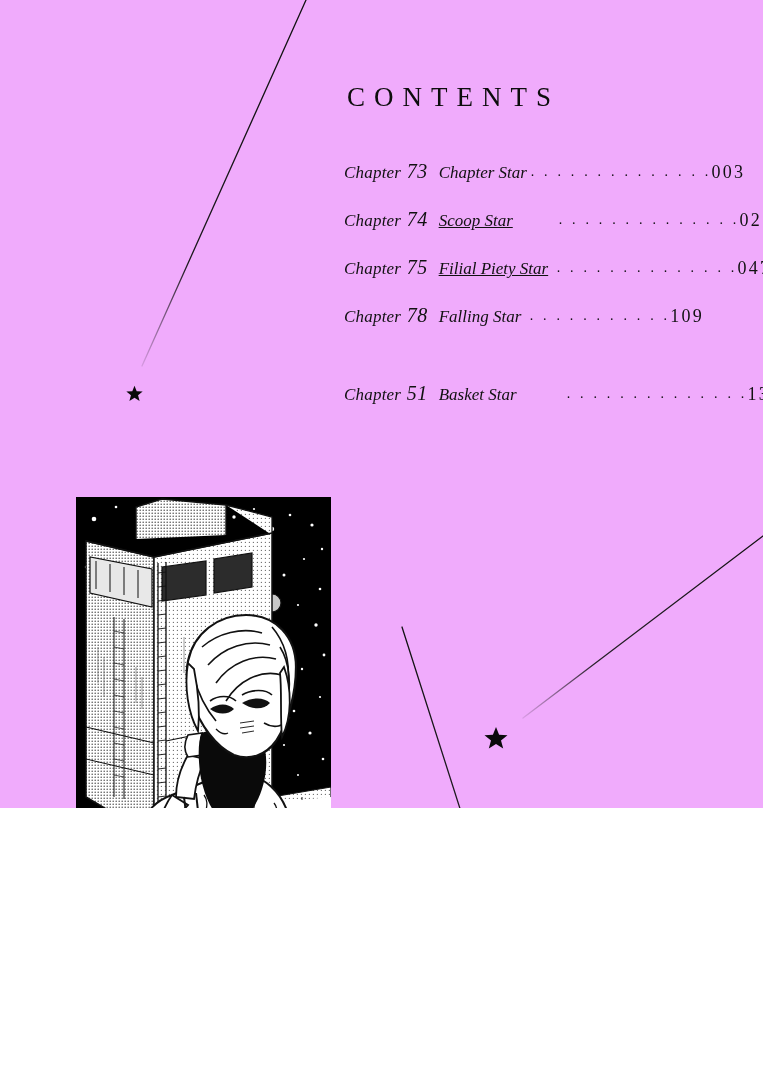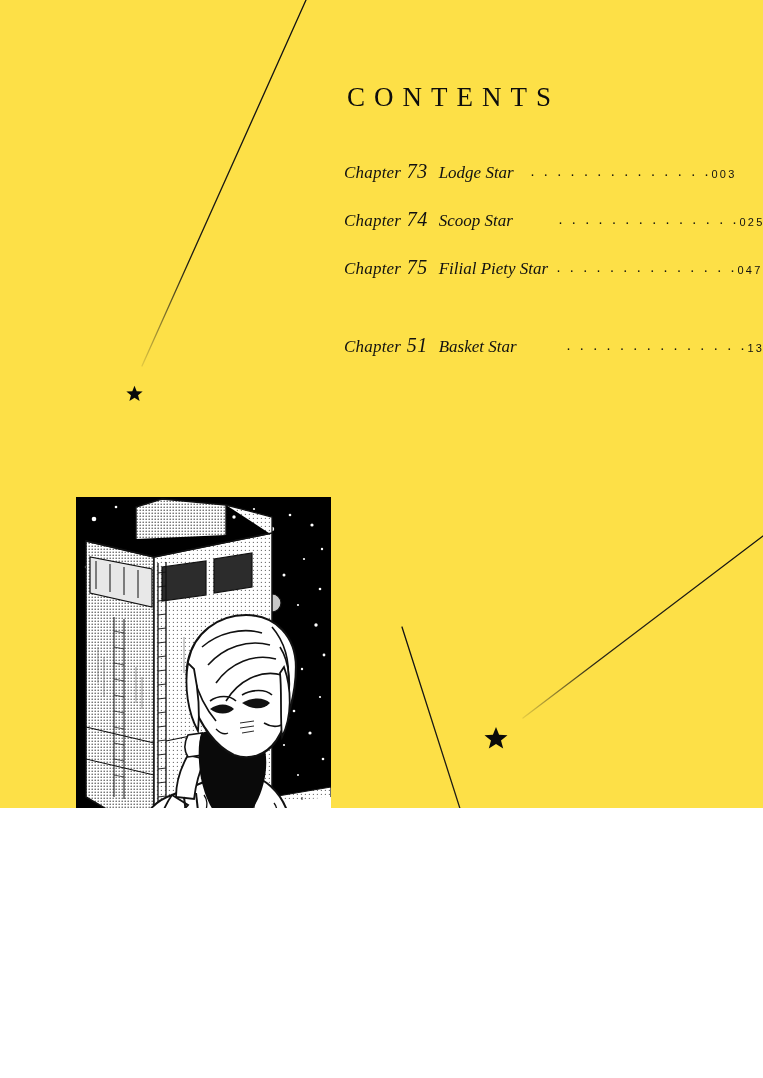--- a/index.html
+++ b/index.html
@@ -4,21 +4,21 @@
 <style>
   html, body {
     margin: 0;
     padding: 0;
     background: #ffffff;
   }
   #page {
     position: relative;
     width: 763px;
     height: 808px;
-    background: #fde047;
+    background: #f0abfc;
     overflow: hidden;
     font-family: "Liberation Serif", serif;
   }
 
   
   .streaks {
     position: absolute;
     left: 0; top: 0;
     width: 763px;
     height: 1078px;
@@ -73,22 +73,22 @@
   }
   .toc-leader {
     font-family: "Liberation Serif", serif;
     font-size: 14px;
     letter-spacing: 3.2px;
     color: #111111;
     position: relative;
     top: -2px;
   }
   .toc-page {
-    font-family: Liberation Sans, sans-serif;
-    font-size: 11px;
+    font-family: Liberation Serif, serif;
+    font-size: 18px;
     letter-spacing: 2.2px;
   }
 
   
   #manga-panel {
     position: absolute;
     left: 76px;
     top: 497px;
     width: 255px;
     height: 503px;
@@ -131,23 +131,24 @@
   <svg class="star" style="left:484px; top:726px;" width="24" height="24" viewBox="0 0 24 24">
     <polygon points="12,1 15.1,8.8 23.5,9.2 17,14.5 19.2,22.6 12,17.9 4.8,22.6 7,14.5 0.5,9.2 8.9,8.8" fill="#0a0a0a"></polygon>
   </svg>
   <svg class="star" style="left:518px; top:1014px;" width="26" height="26" viewBox="0 0 24 24">
     <polygon points="12,1 15.1,8.8 23.5,9.2 17,14.5 19.2,22.6 12,17.9 4.8,22.6 7,14.5 0.5,9.2 8.9,8.8" fill="#0a0a0a"></polygon>
   </svg>
 
   <div id="contents-heading">CONTENTS</div>
 
   <div id="toc-list">
-      <div class="toc-row"><span class="toc-chapter">Chapter<span class="num"> 73</span></span><span class="toc-title" style="display: inline-block; width: 92px;">Lodge Star</span><span class="toc-leader">. . . . . . . . . . . . . .</span><span class="toc-page">003</span></div>
-      <div class="toc-row"><span class="toc-chapter">Chapter<span class="num"> 74</span></span><span class="toc-title" style="display: inline-block; width: 120px;">Scoop Star</span><span class="toc-leader">. . . . . . . . . . . . . .</span><span class="toc-page">025</span></div>
-      <div class="toc-row"><span class="toc-chapter">Chapter<span class="num"> 75</span></span><span class="toc-title" style="display: inline-block; width: 118px;">Filial Piety Star</span><span class="toc-leader">. . . . . . . . . . . . . .</span><span class="toc-page">047</span></div>
+      <div class="toc-row"><span class="toc-chapter">Chapter<span class="num"> 73</span></span><span class="toc-title" style="display: inline-block; width: 92px;">Chapter Star</span><span class="toc-leader">. . . . . . . . . . . . . .</span><span class="toc-page">003</span></div>
+      <div class="toc-row"><span class="toc-chapter">Chapter<span class="num"> 74</span></span><span class="toc-title" style="display: inline-block; width: 120px; text-decoration: underline;">Scoop Star</span><span class="toc-leader">. . . . . . . . . . . . . .</span><span class="toc-page">025</span></div>
+      <div class="toc-row"><span class="toc-chapter">Chapter<span class="num"> 75</span></span><span class="toc-title" style="display: inline-block; width: 118px; text-decoration: underline;">Filial Piety Star</span><span class="toc-leader">. . . . . . . . . . . . . .</span><span class="toc-page">047</span></div>
+      <div class="toc-row"><span class="toc-chapter">Chapter<span class="num"> 78</span></span><span class="toc-title" style="display: inline-block; width: 91px;">Falling Star</span><span class="toc-leader">. . . . . . . . . . .</span><span class="toc-page">109</span></div>
       <div class="toc-row"><span class="toc-chapter">Chapter<span class="num"> 51</span></span><span class="toc-title" style="display: inline-block; width: 128px; margin-top: 33px;">Basket Star</span><span class="toc-leader">. . . . . . . . . . . . . .</span><span class="toc-page">131</span></div>
     </div>
 
   <div id="manga-panel">
     <svg width="255" height="503" viewBox="0 0 255 503">
       <defs>
 
         <pattern id="tone" width="3" height="3" patternUnits="userSpaceOnUse">
           <rect width="3" height="3" fill="#ffffff"></rect>
           <circle cx="1.2" cy="1.2" r="0.82" fill="#5a5a5a"></circle>

